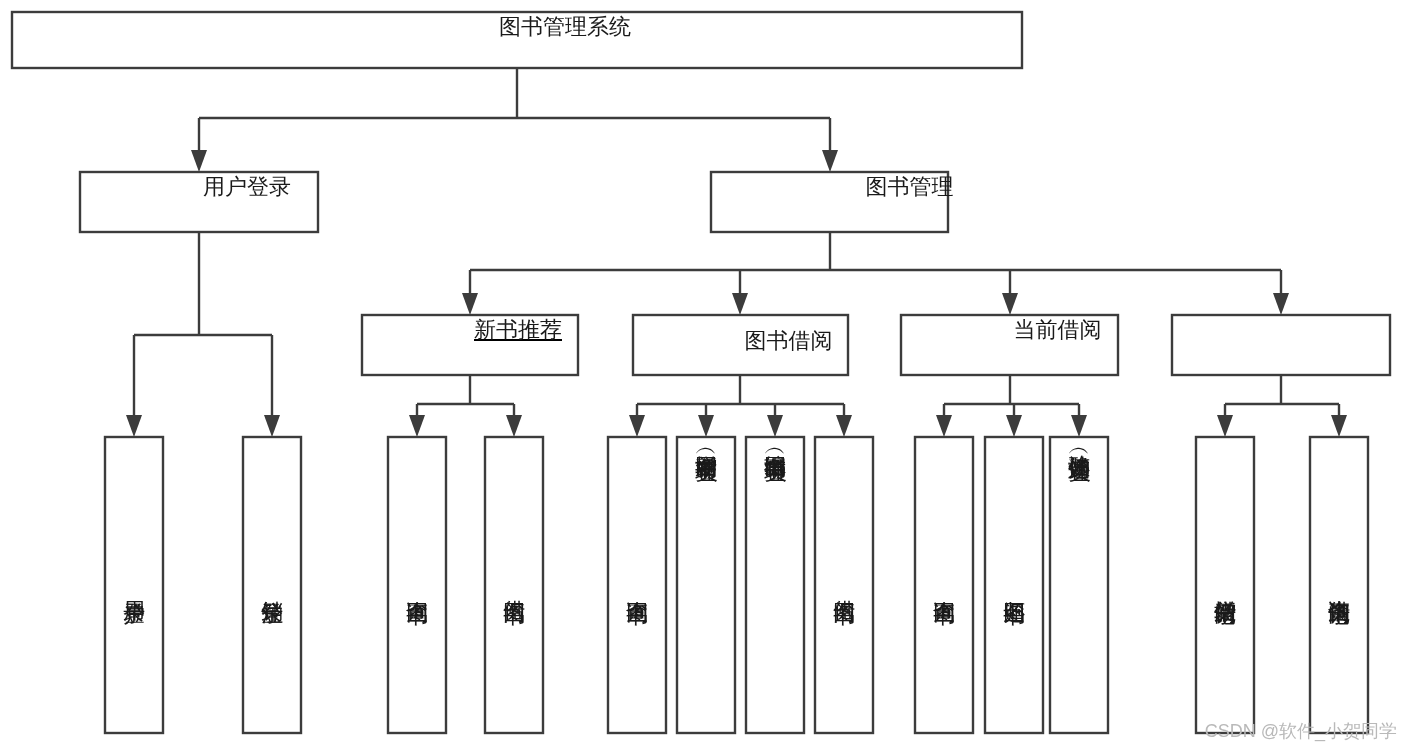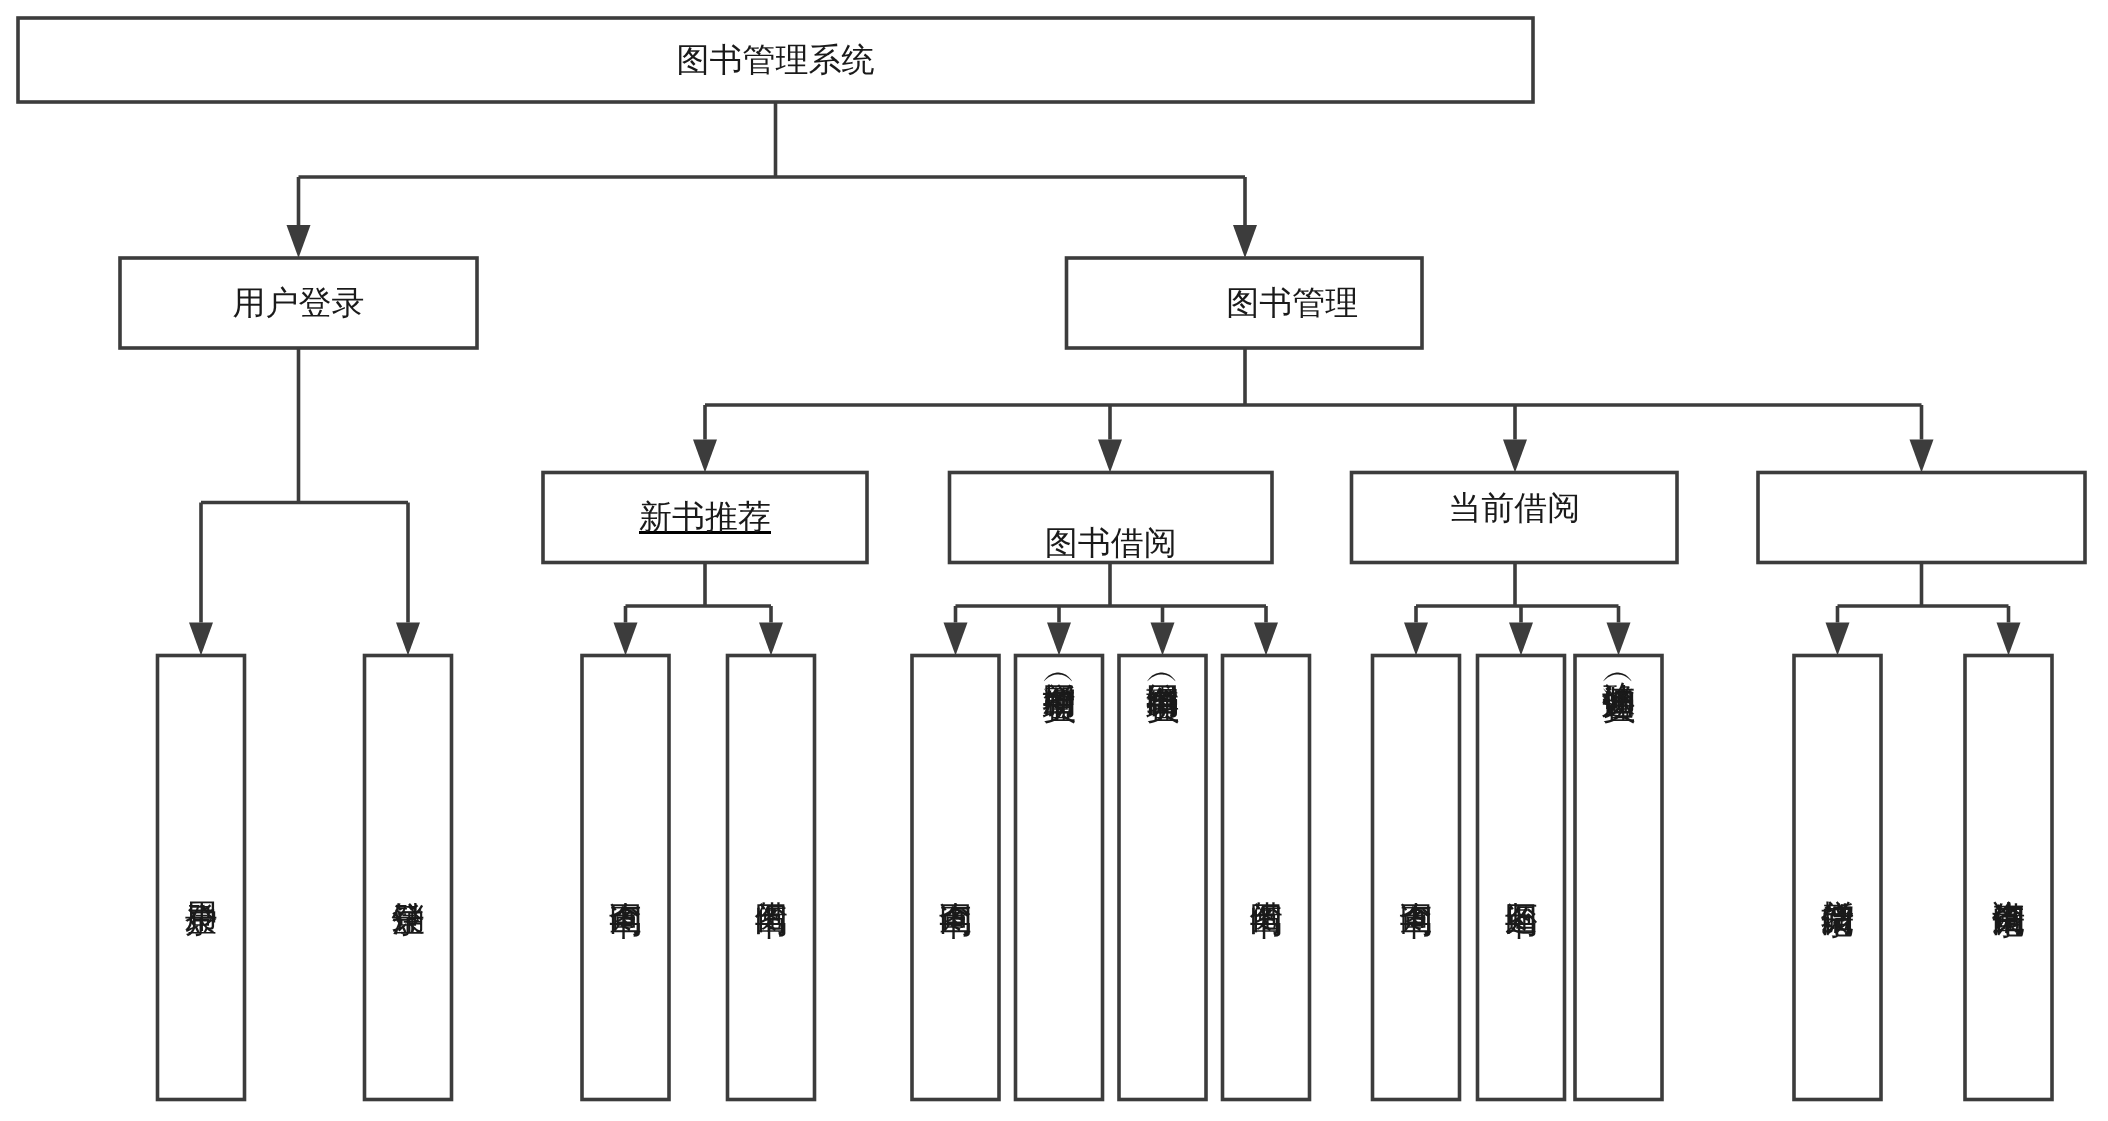--- a/index.html
+++ b/index.html
@@ -57,23 +57,24 @@
     font-family: "Liberation Sans", "DejaVu Sans", sans-serif;
     font-size: 22px;
     line-height: 1.02;
     color: #1a1a1a;
     letter-spacing: 1px;
     white-space: nowrap;
   }
   .horiz-text-wrap {
     position: absolute;
     display: flex;
-    align-items: center;
+    align-items: flex-start;
     justify-content: center;
     pointer-events: none;
+    margin-left: 48px;
   }
   .horiz-text {
     font-family: "Liberation Sans", "DejaVu Sans", sans-serif;
     font-size: 22px;
     color: #1a1a1a;
     white-space: nowrap;
   }
   #watermark {
     position: absolute;
     right: 8px;
@@ -243,14 +244,15 @@
     <span class="vert-text">确认归还（管理员）</span>
   </div>
 
   <div class="vert-text-wrap" style="left:1196px; top:437px; width:58px; height:296px;">
     <span class="vert-text">新增借阅记录</span>
   </div>
   <div class="vert-text-wrap" style="left:1310px; top:437px; width:58px; height:296px;">
     <span class="vert-text">查询借阅记录</span>
   </div>
 
+  <div id="watermark">CSDN @软件_小贺同学</div>
 
 </div>
 
 </body></html>

